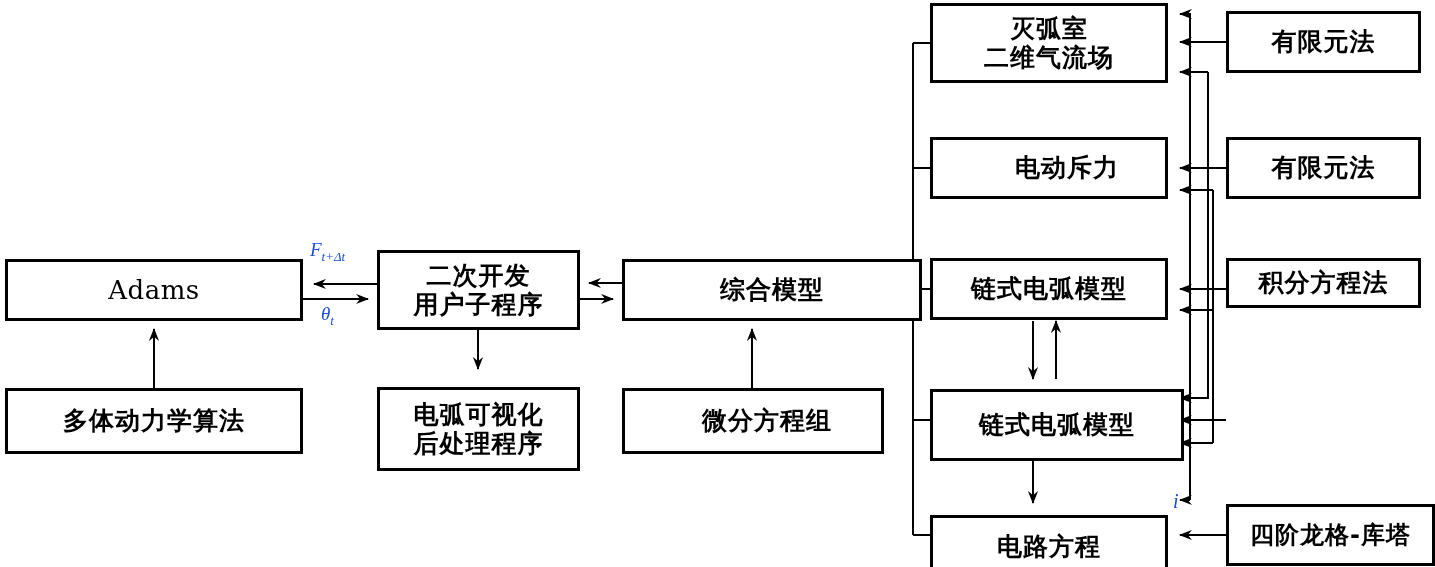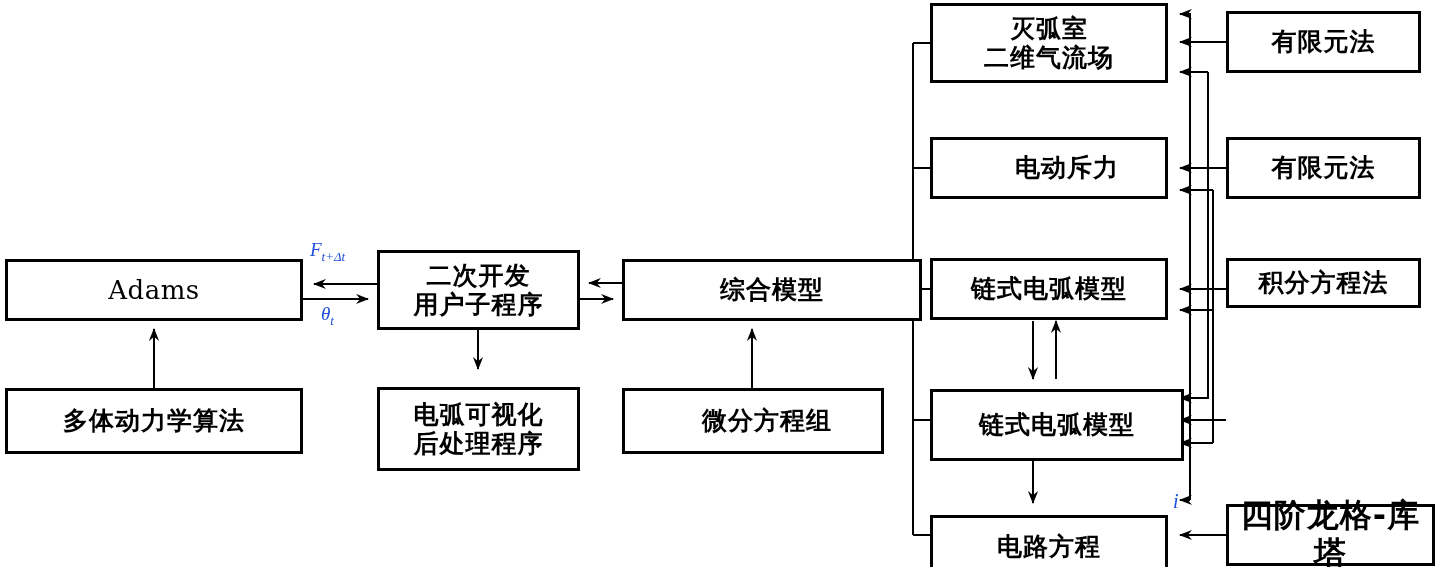--- a/index.html
+++ b/index.html
@@ -132,21 +132,21 @@
 
   <div class="box cn" style="left:1226px;top:137px;width:195px;height:62px;">
     <span>有限元法</span>
   </div>
 
   <div class="box cn" style="left:1226px;top:258px;width:195px;height:50px;">
     <span>积分方程法</span>
   </div>
 
 
-  <div class="box cn" style="left:1226px;top:504px;width:209px;height:62px;font-size:32px;">
+  <div class="box cn" style="left:1226px;top:504px;width:209px;height:62px;font-size:24px;">
     <span>四阶龙格-库塔</span>
   </div>
 
   <div class="edgelabel el-big" style="left:310px;top:239px;">
     <span>F</span><sub class="el-sub">t+Δt</sub>
   </div>
 
   <div class="edgelabel el-big" style="left:321px;top:303px;">
     <span>θ</span><sub class="el-sub">t</sub>
   </div>

